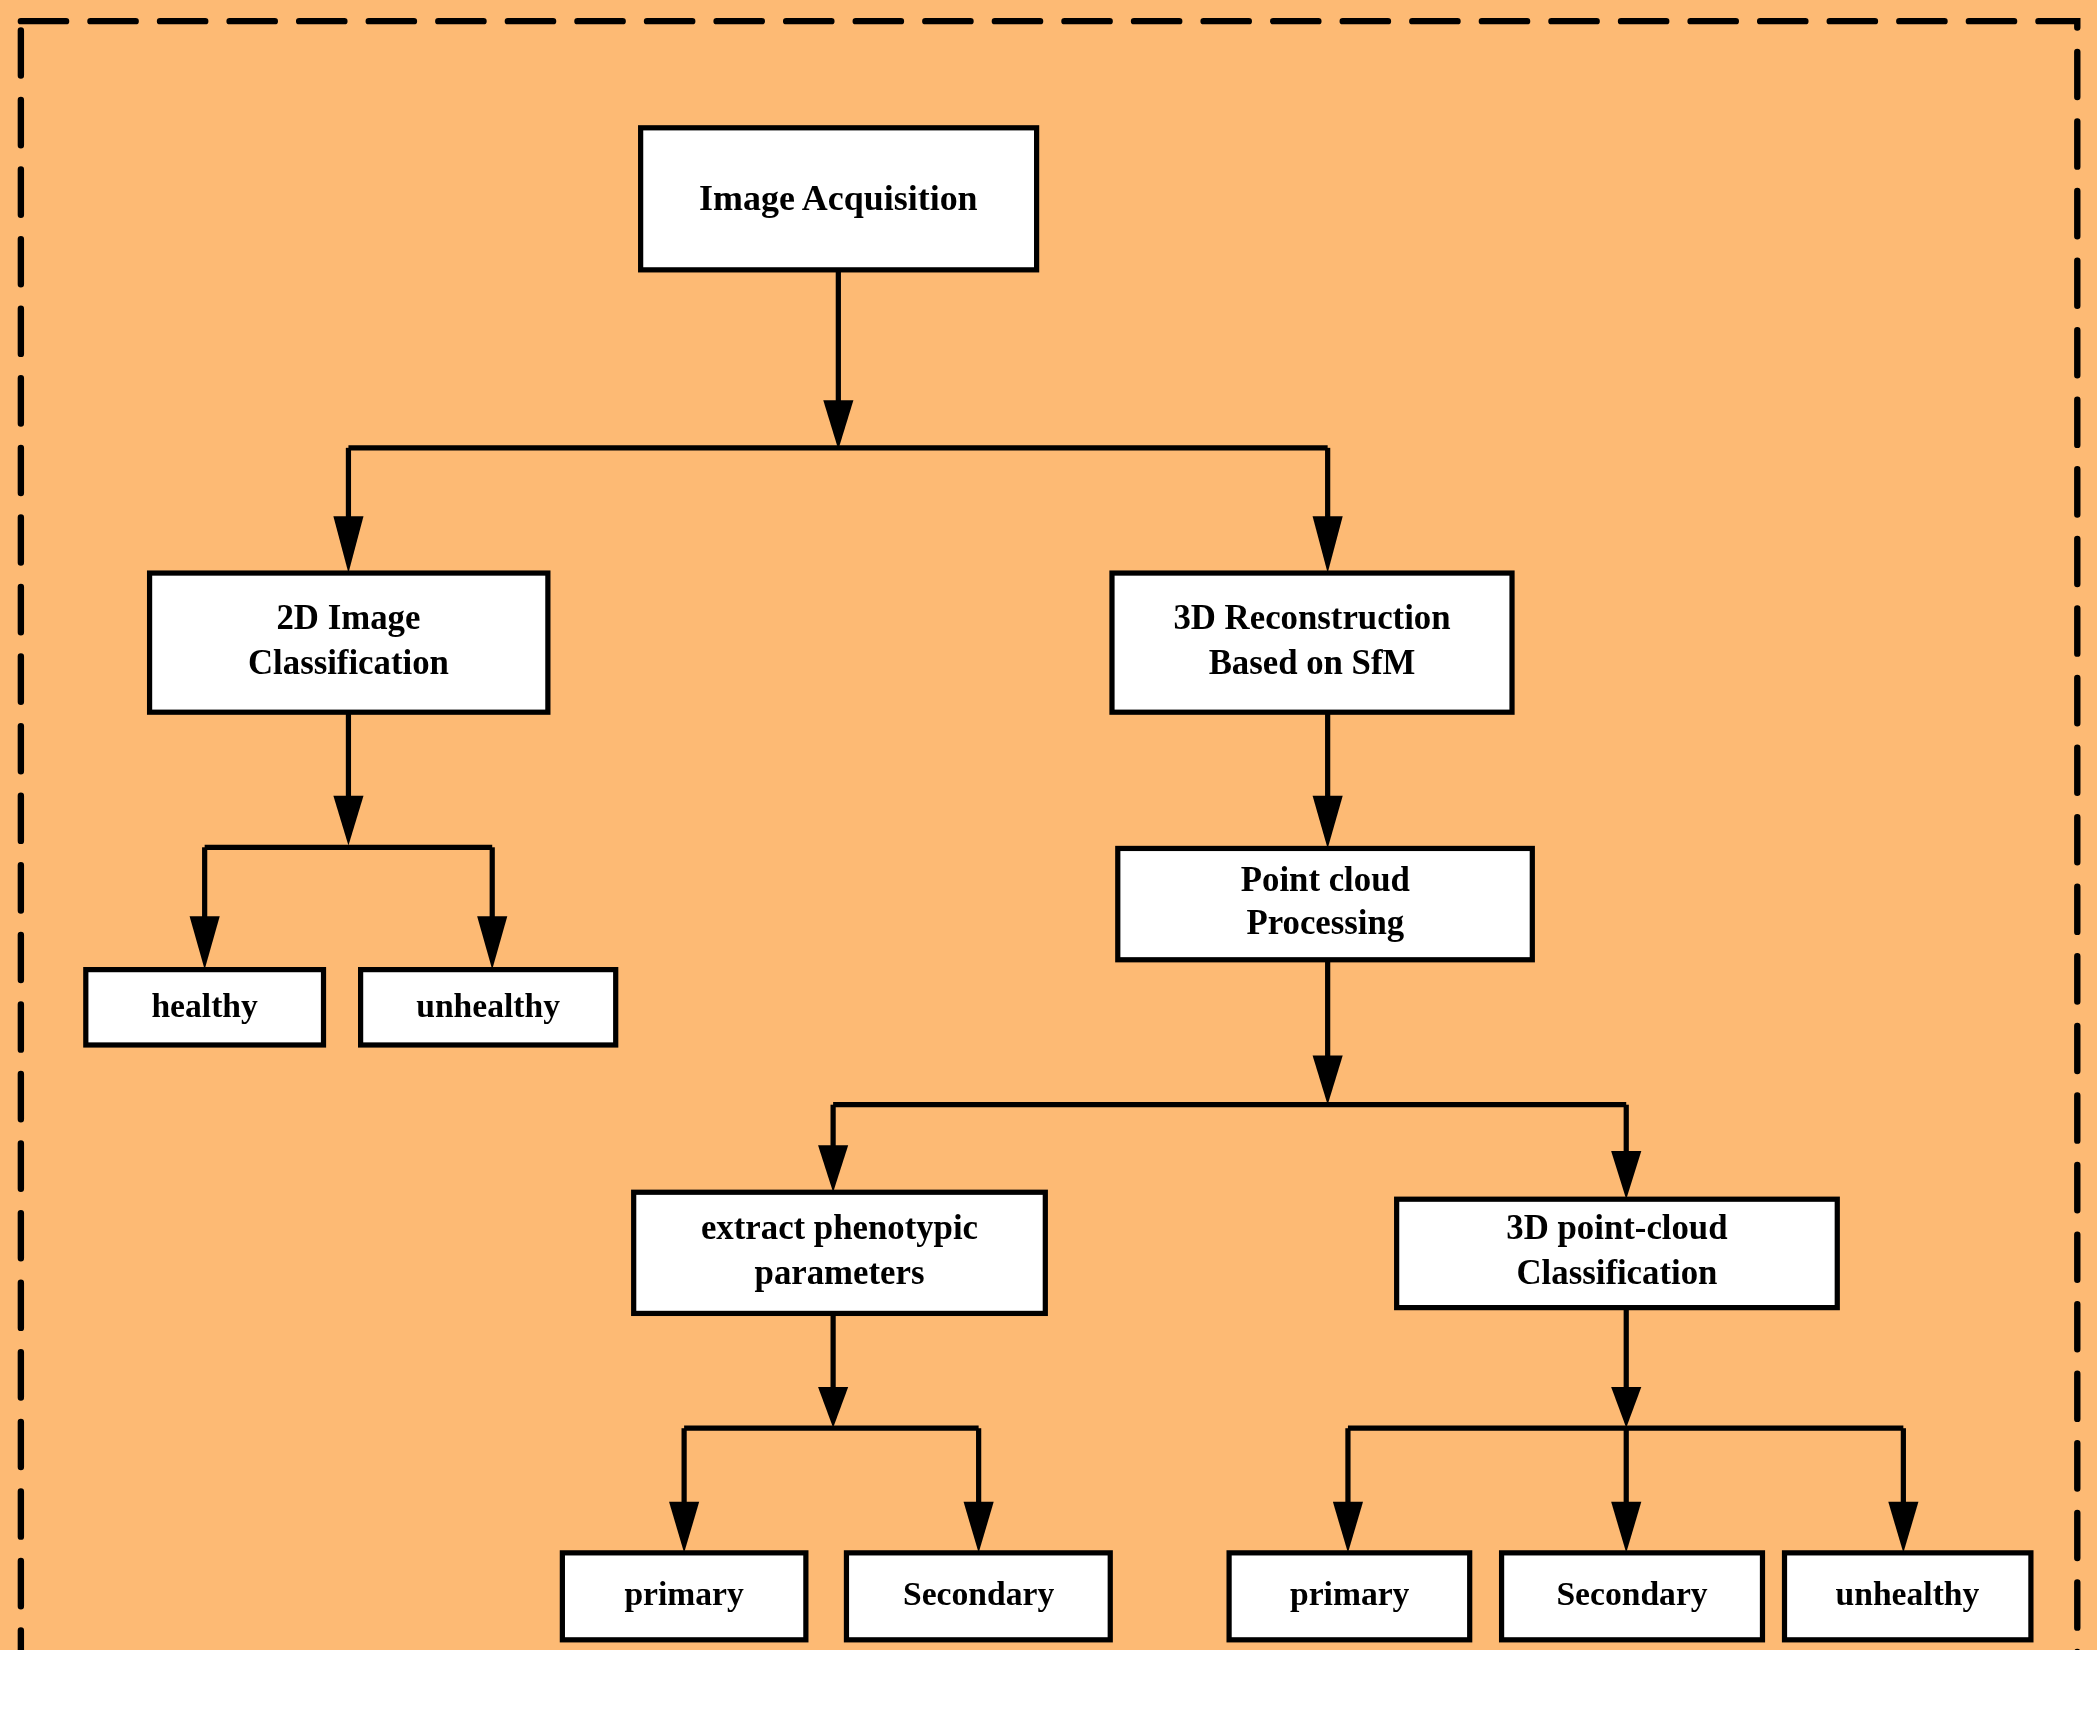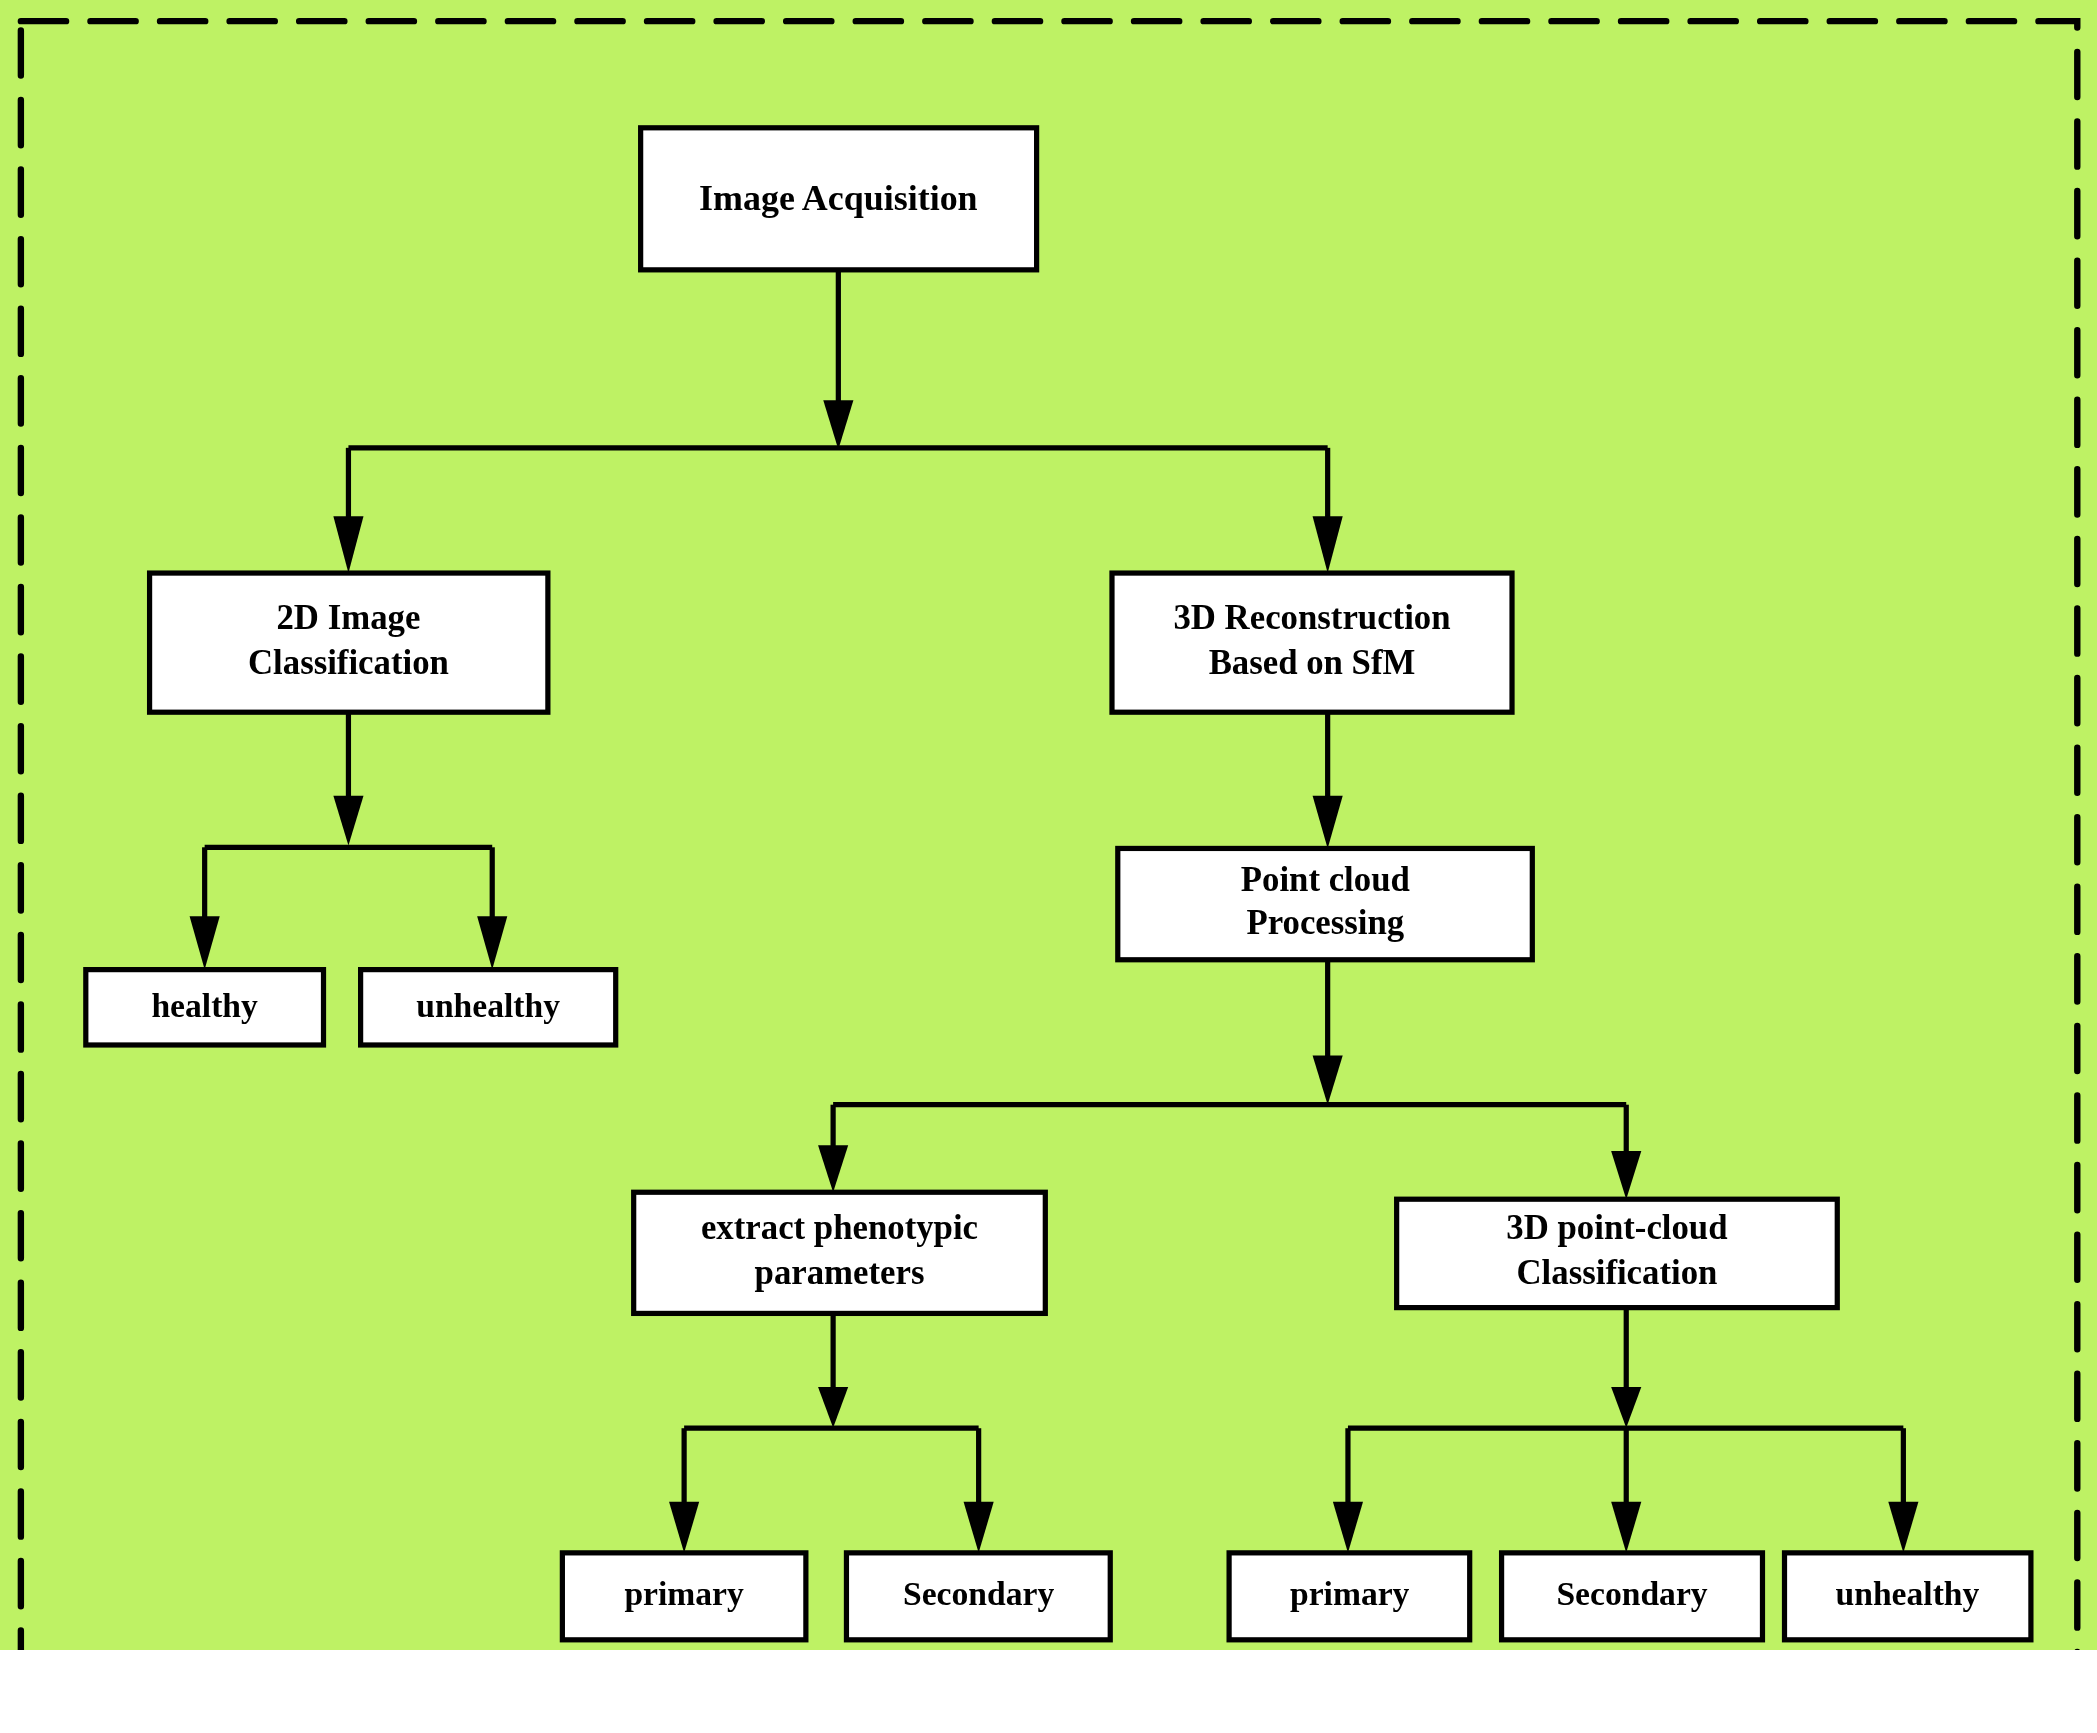--- a/index.html
+++ b/index.html
@@ -7,21 +7,21 @@
     padding: 0;
     background: #ffffff;
   }
   body {
     font-family: "Liberation Serif", "DejaVu Serif", serif;
   }
   #stage {
     position: relative;
     width: 2097px;
     height: 1650px;
-    background: #bef264;
+    background: #fdba74;
     overflow: hidden;
   }
   #flow-svg {
     position: absolute;
     inset: 0;
     width: 2097px;
     height: 1734px;
     display: block;
   }
   .node-rect {

